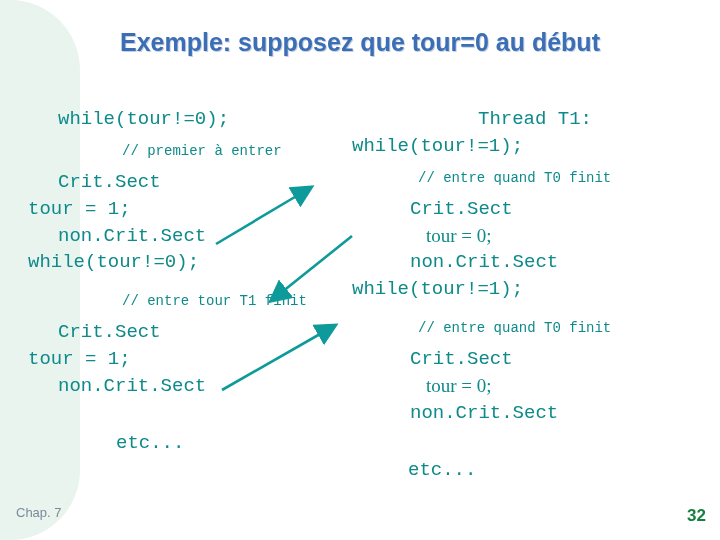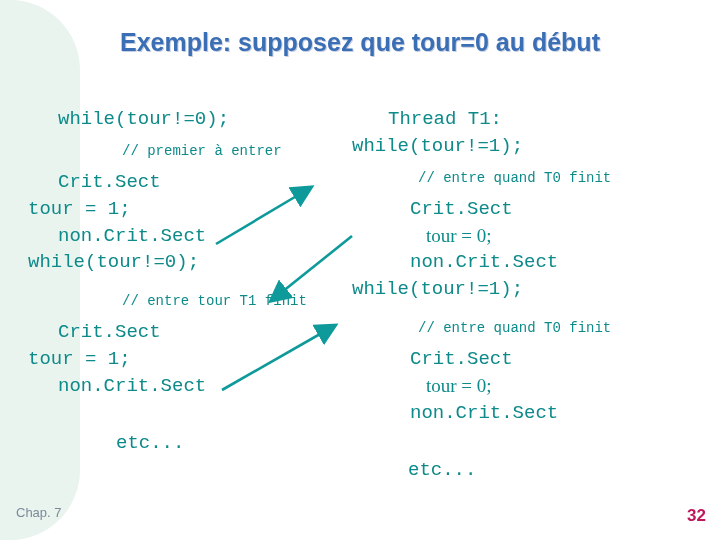--- a/index.html
+++ b/index.html
@@ -86,39 +86,39 @@
     line-height: 1.4;
   }
   .cmt-left-1 { padding-left: 94px; margin-top: 9px; margin-bottom: 7px; }
   .cmt-left-2 { padding-left: 94px; margin-top: 16px; margin-bottom: 7px; }
   .cmt-right-1 { padding-left: 66px; margin-top: 9px; margin-bottom: 7px; }
   .cmt-right-2 { padding-left: 66px; margin-top: 16px; margin-bottom: 7px; }
   .gap-etc { height: 30px; }
   .etc { padding-left: 88px; }
   .etc-right { padding-left: 56px; }
 
-  .right-ind1 { padding-left: 36px; }
+  .right-ind1 { padding-left: 36px; text-align: center; }
   .right-ind2 { padding-left: 58px; }
   .right-ind3 { padding-left: 74px; font-family: Liberation Serif, serif; }
 
   .footer-left {
     position: absolute;
     left: 16px;
     bottom: 20px;
     font-size: 13px;
     color: #7b8a99;
     z-index: 3;
   }
   .footer-right {
     position: absolute;
     right: 14px;
     bottom: 14px;
     font-size: 17px;
     font-weight: bold;
-    color: #be185d;
+    color: #15803d;
     z-index: 3;
   }
   svg.arrows {
     position: absolute;
     left: 0;
     top: 0;
     width: 720px;
     height: 540px;
     z-index: 4;
     pointer-events: none;

